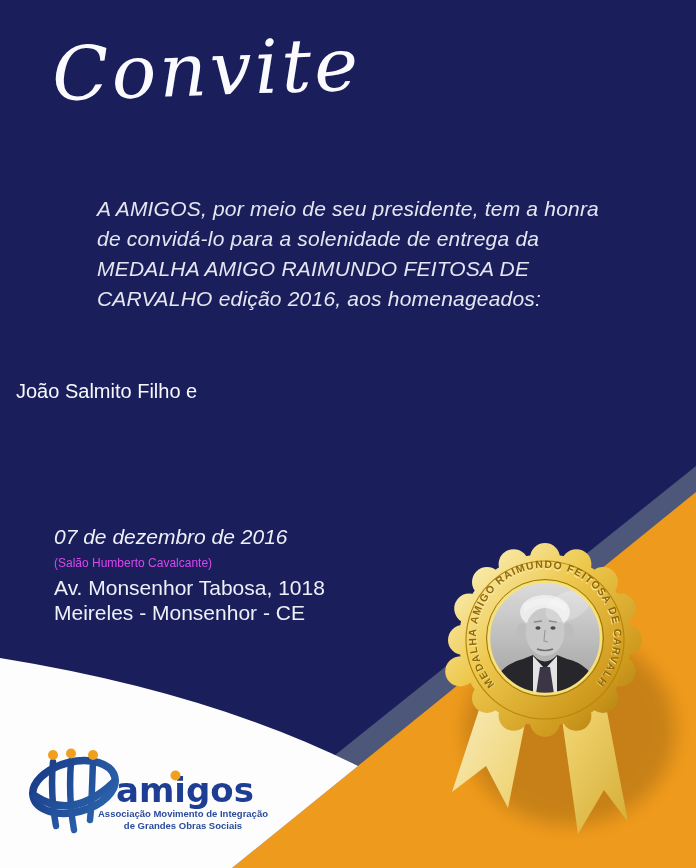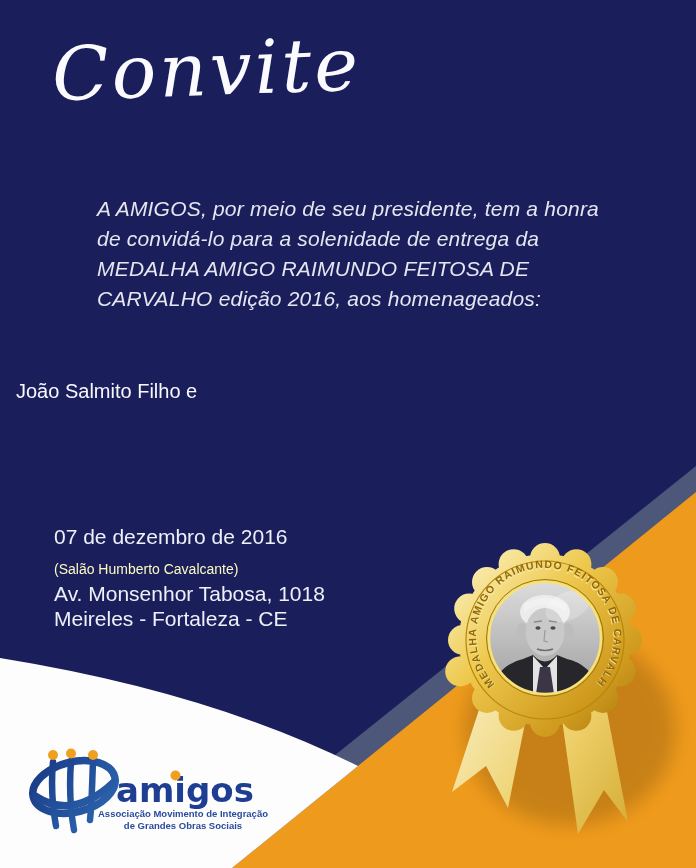--- a/index.html
+++ b/index.html
@@ -8,21 +8,21 @@
   .stage{position:absolute;inset:0;width:696px;height:868px;}
   svg.bg{position:absolute;left:0;top:0;}
   .title{position:absolute;left:52px;top:26px;color:#fbfbff;
          font-family:"DejaVu Serif",serif;font-style:italic;font-weight:400;
          font-size:74px;letter-spacing:3px;transform:rotate(-2deg);}
   .intro{position:absolute;left:97px;top:194px;width:530px;color:#e6e6f0;
          font-size:21px;line-height:30px;letter-spacing:.2px;font-style:italic;}
   .honorees{position:absolute;left:16px;top:372px;width:696px;text-align:left;
             color:#f7f7fc;font-size:20px;line-height:38px;}
   .event{position:absolute;left:54px;top:524px;color:#eef0f8;font-size:21px;line-height:25px;}
-  .event .small{font-size:14px;line-height:23px;color:#fef9c3;}
+  .event .small{font-size:12px;line-height:23px;color:#d946ef;}
   .logo{position:absolute;left:28px;top:742px;}
 </style>
 </head>
 <body>
 
 <div class="stage">
 
   <svg class="bg" width="696" height="868" viewBox="0 0 696 868">
     <defs>
       <linearGradient id="goldGrad" gradientUnits="userSpaceOnUse" x1="468" y1="556" x2="640" y2="732">
@@ -123,24 +123,24 @@
 
   <div class="title">Convite</div>
 
   <div class="intro">A AMIGOS, por meio de seu presidente, tem a honra de convidá-lo para a solenidade de entrega da MEDALHA AMIGO RAIMUNDO FEITOSA DE CARVALHO edição 2016, aos homenageados:</div>
 
   <div class="honorees">
     <div>João Salmito Filho e</div>
   </div>
 
   <div class="event">
-    <div style="margin-bottom:9px;">07 de dezembro de 2016</div>
+    <div style="margin-bottom:3px;font-style:italic;">07 de dezembro de 2016</div>
     <div class="small">(Salão Humberto Cavalcante)</div>
     <div>Av. Monsenhor Tabosa, 1018</div>
-    <div>Meireles - Fortaleza - CE</div>
+    <div>Meireles - Monsenhor - CE</div>
   </div>
 
   <svg class="logo" width="250" height="118" viewBox="0 0 250 118">
     <g>
       <ellipse cx="46" cy="45" rx="42" ry="25" fill="none" stroke="url(#blueLogoGrad)" stroke-width="7.5" transform="rotate(-14 46 45)"></ellipse>
       <g stroke="url(#blueLogoGrad)" stroke-width="6.5" stroke-linecap="round" fill="none">
         <path d="M 25,20 C 23,42 24,62 28,84"></path>
         <path d="M 43,19 C 41,46 42,66 46,88"></path>
         <path d="M 65,20 C 64,42 64,60 62,78"></path>
       </g>

